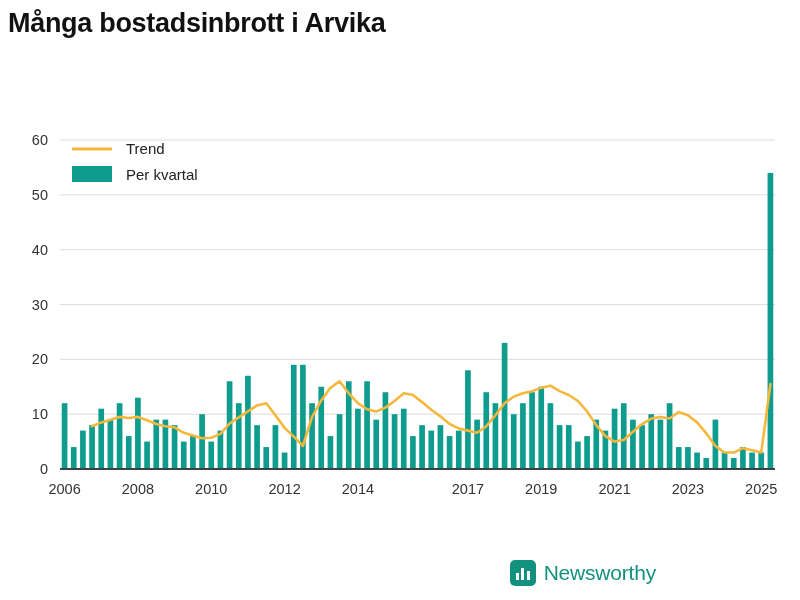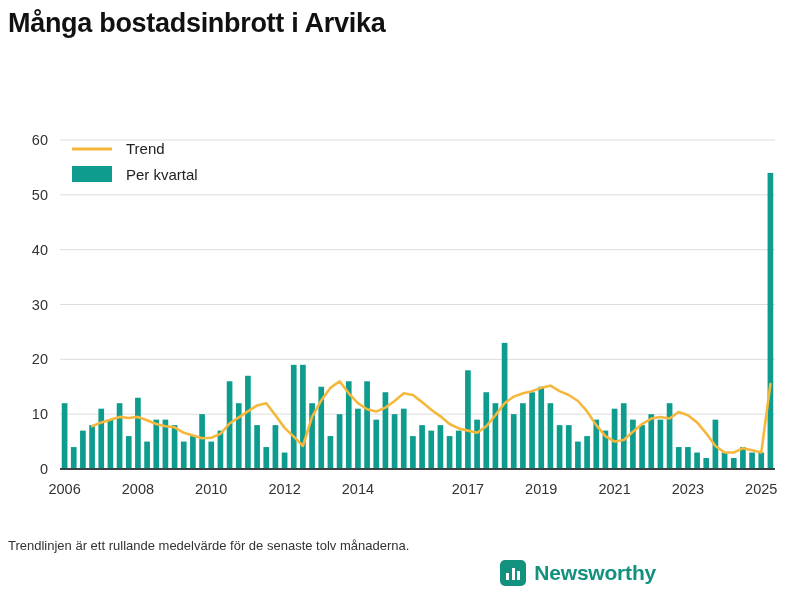--- a/index.html
+++ b/index.html
@@ -68,21 +68,21 @@
   .brand {
     position: absolute;
     right: 12px;
     bottom: 14px;
     display: flex;
     align-items: center;
     gap: 8px;
   }
   .brand-name {
     font-size: 21px;
-    font-weight: bold;
+    font-weight: normal;
     color: #13917f;
     letter-spacing: -0.2px;
   }
   .brand-mark {
     width: 26px;
     height: 26px;
     border-radius: 5px;
     background: #13917f;
     position: relative;
   }
@@ -220,21 +220,20 @@
         </g>
       <g id="legend">
         <line x1="72" y1="29" x2="112" y2="29" stroke="#f5b83d" stroke-width="3"></line>
         <text class="legend-label" id="legend-label-0" x="126" y="34">Trend</text>
         <rect x="72" y="46" width="40" height="16" fill="#0e9c8e"></rect>
         <text class="legend-label" id="legend-label-1" x="126" y="60">Per kvartal</text>
       </g>
     </svg>
   </div>
 
-  <div class="footnote">Trendlinjen är ett rullande medelvärde för de senaste tolv månaderna.</div>
 
   <div class="brand">
     <span class="brand-mark">
       <i class="b1"></i>
         <i class="b2"></i>
         <i class="b3"></i>
     </span>
     <span class="brand-name">Newsworthy</span>
   </div>
 

